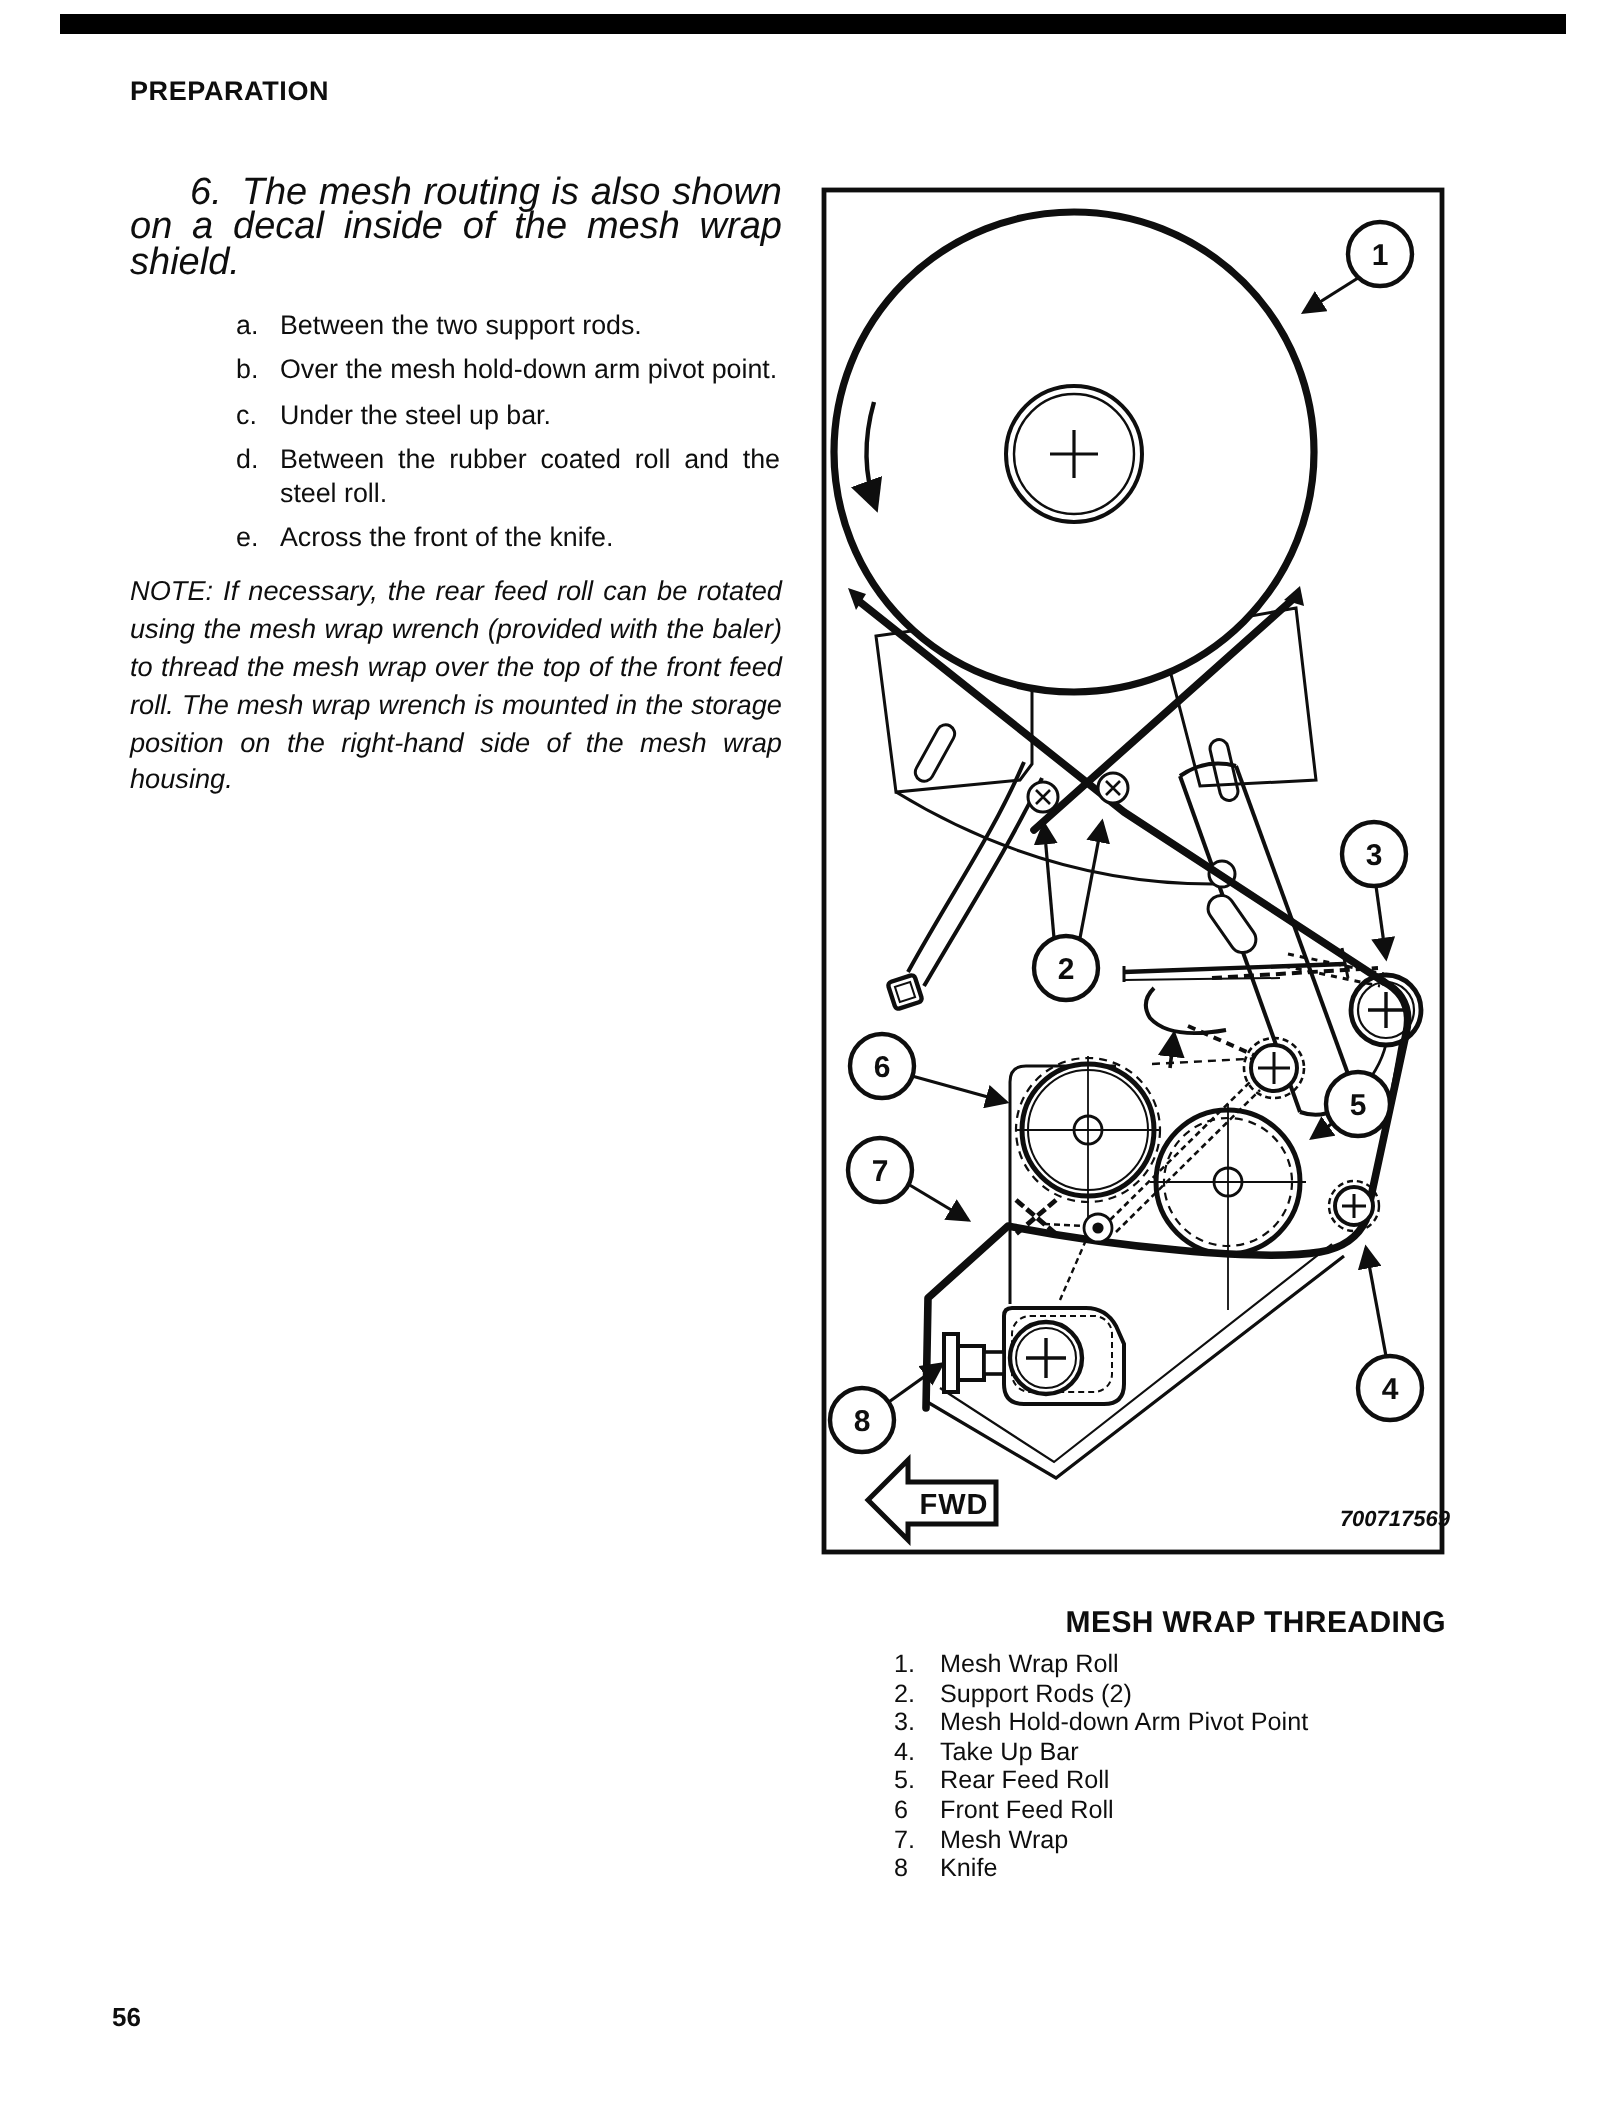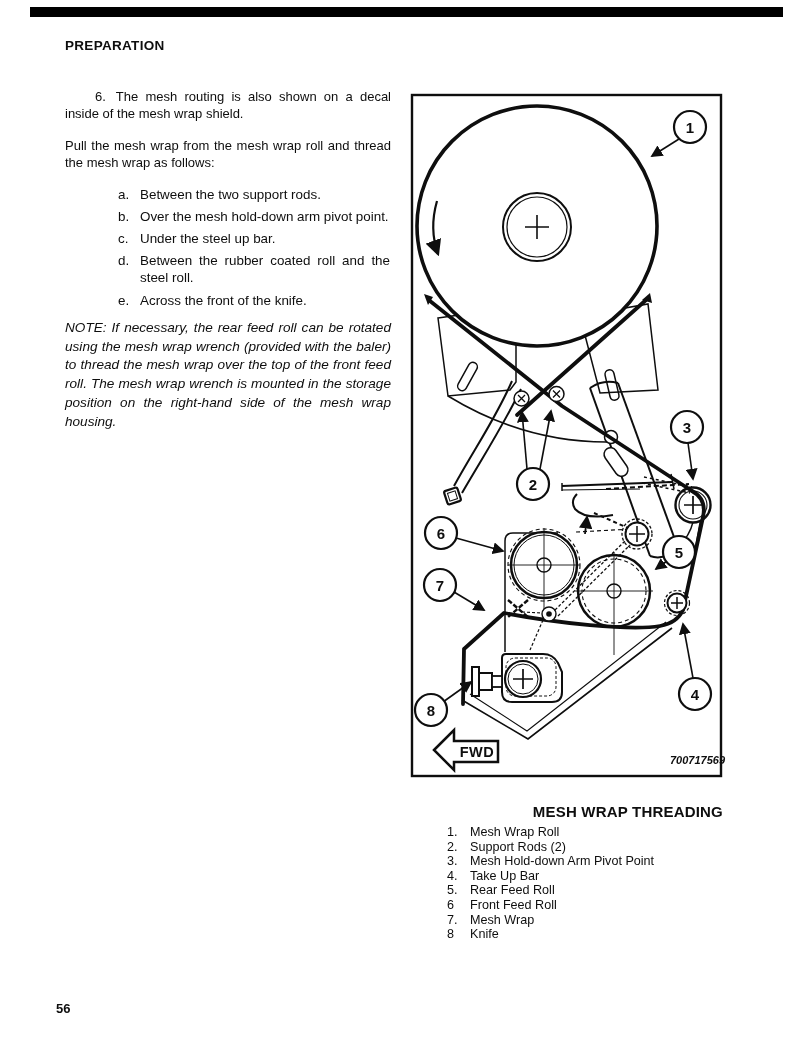--- a/index.html
+++ b/index.html
@@ -3,21 +3,21 @@
 <meta charset="utf-8">
 <style>
   html,body{margin:0;padding:0;}
   body{
     width:809px;height:1051px;position:relative;background:#ffffff;
     color:#0e0e0e;font-family:"Liberation Sans", sans-serif;overflow:hidden;
   }
   .top-rule{position:absolute;left:30px;top:7px;width:753px;height:10px;background:#000;}
   .section-header{position:absolute;left:65px;top:38px;font-size:13.5px;font-weight:bold;letter-spacing:.3px;}
   .left-col{position:absolute;left:65px;top:88px;width:326px;}
-  .para{font-size:13px;line-height:17.4px;text-align:justify;margin:0 0 14px 0;}
+  .para{font-size:19px;line-height:17.4px;text-align:justify;margin:0 0 14px 0;font-style:italic;}
   .step-para{text-indent:30px;}
   .step-num{margin-right:10px;}
   .list{margin:9px 0 10px 53px;}
   .li{display:flex;margin-bottom:5px;}
   .li-label{width:22px;flex:0 0 22px;font-size:13.4px;line-height:17.2px;}
   .li-text{width:250px;font-size:13.4px;line-height:17.2px;text-align:justify;}
   .note{font-style:italic;font-size:13.6px;line-height:18.8px;text-align:justify;margin:0 0 13px 0;}
   .figure-area{position:absolute;left:410px;top:93px;width:313px;height:685px;}
   .part-number{position:absolute;left:560px;top:754px;width:165px;text-align:right;
     font-size:11px;font-style:italic;font-weight:bold;}
@@ -31,21 +31,20 @@
   svg text{font-family:"Liberation Sans", sans-serif;}
 </style>
 </head>
 <body>
 
 <div class="top-rule"></div>
 <div class="section-header">PREPARATION</div>
 
 <div class="left-col">
   <p class="para step-para"><span class="step-num">6.</span><span>The mesh routing is also shown on a decal inside of the mesh wrap shield.</span></p>
-  <p class="para">Pull the mesh wrap from the mesh wrap roll and thread the mesh wrap as follows:</p>
 
   <div class="list">
     <div class="li">
       <span class="li-label">a.</span>
       <span class="li-text">Between the two support rods.</span>
     </div>
     <div class="li">
       <span class="li-label">b.</span>
       <span class="li-text">Over the mesh hold-down arm pivot point.</span>
     </div>

